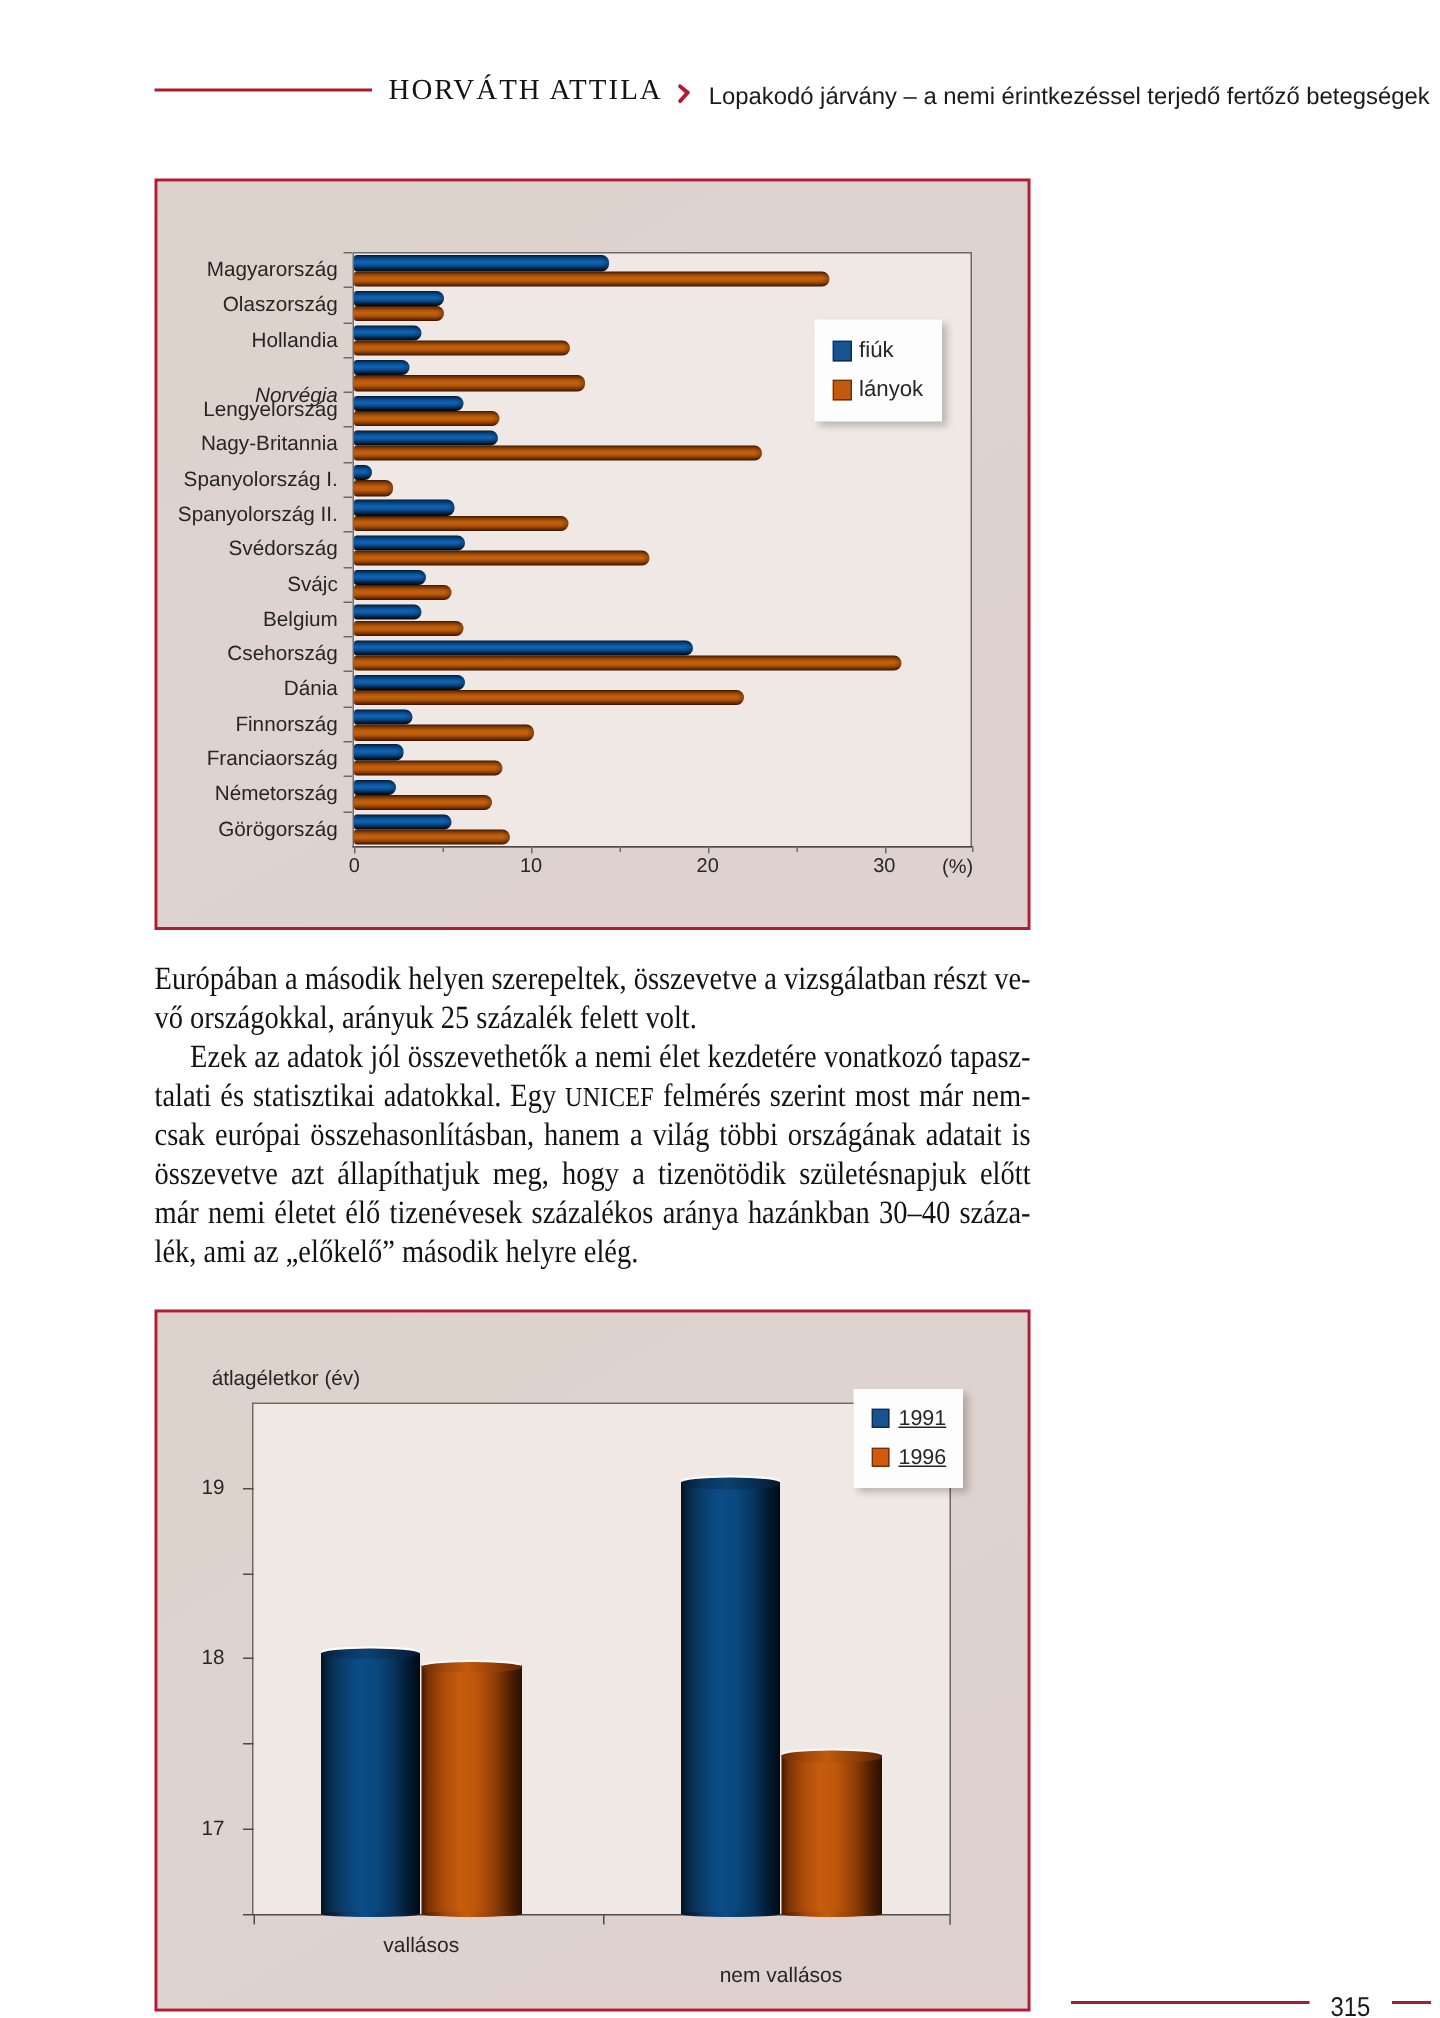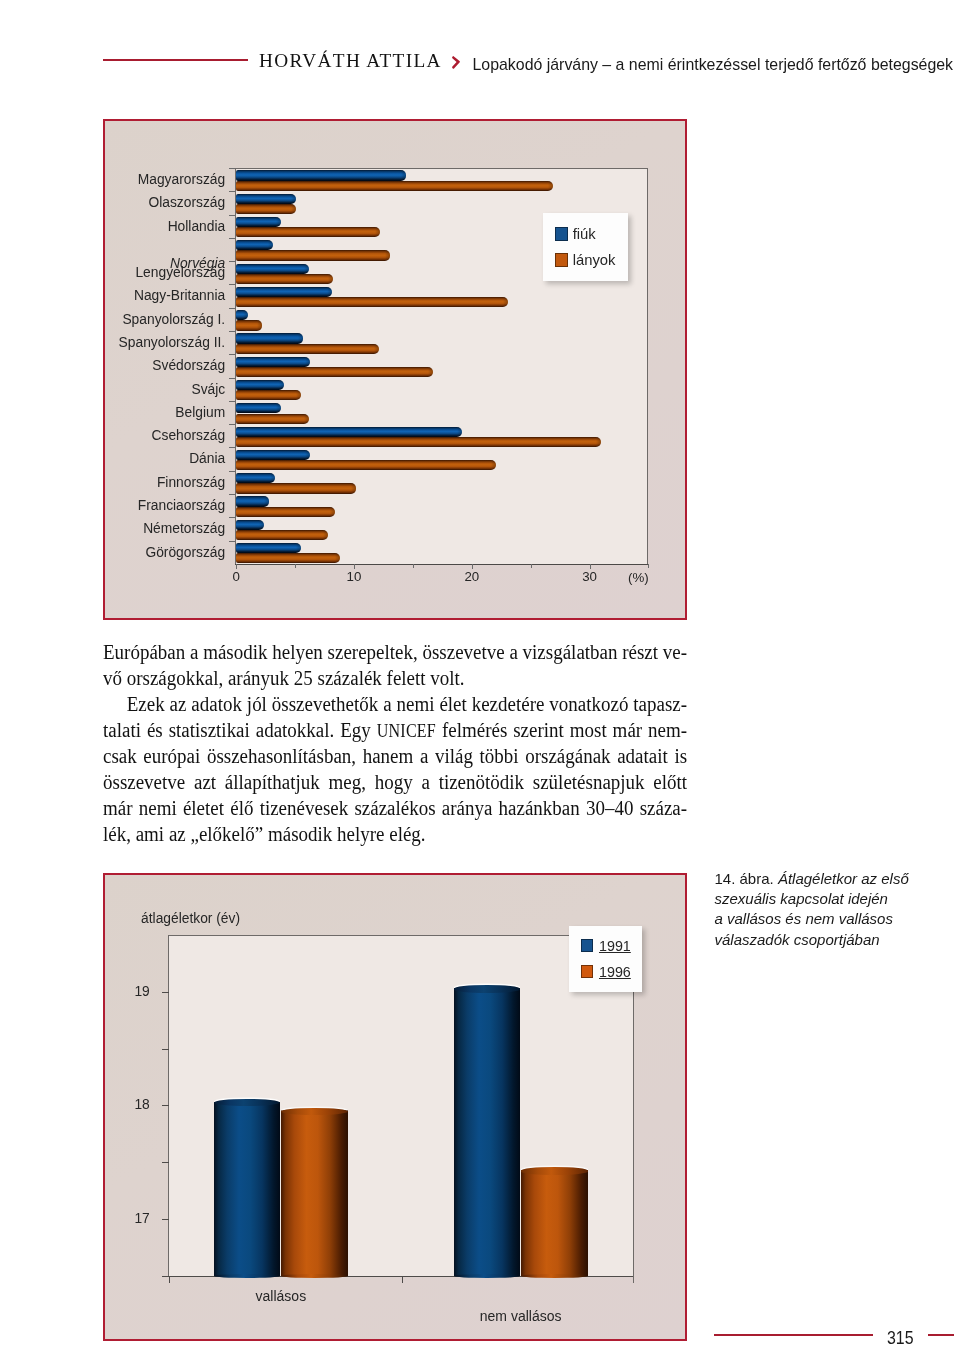--- a/index.html
+++ b/index.html
@@ -333,26 +333,20 @@
             <span class="lgsw" style="background: rgb(22, 83, 143);"></span>
             <span class="lgtx">1991</span>
           </div>
           <div class="lgrow">
             <span class="lgsw" style="background: rgb(209, 89, 14);"></span>
             <span class="lgtx">1996</span>
           </div>
         </div>
     </div>
   </div>
-  <div class="cap cap14">
-      <div class="capline"><span class="cap-num">14. ábra.</span> <span class="cap-txt">Átlagéletkor az első</span></div>
-      <div class="capline"><span class="cap-txt">szexuális kapcsolat idején</span></div>
-      <div class="capline"><span class="cap-txt">a vallásos és nem vallásos</span></div>
-      <div class="capline"><span class="cap-txt">válaszadók csoportjában</span></div>
-    </div>
 
   <div class="rf">
     <span class="rf-rule-l"></span>
     <span class="rf-num">315</span>
     <span class="rf-rule-r"></span>
   </div>
 
 </div>
 
 </body></html>

